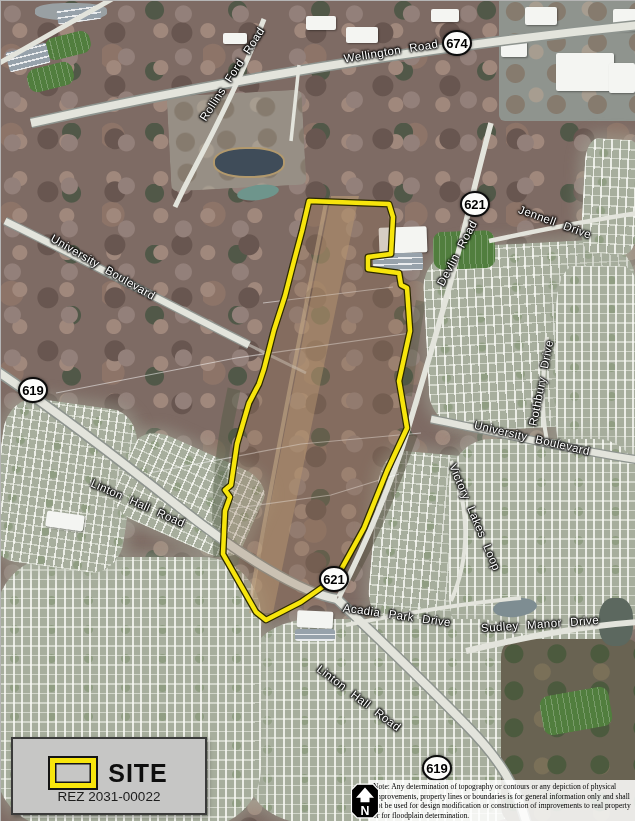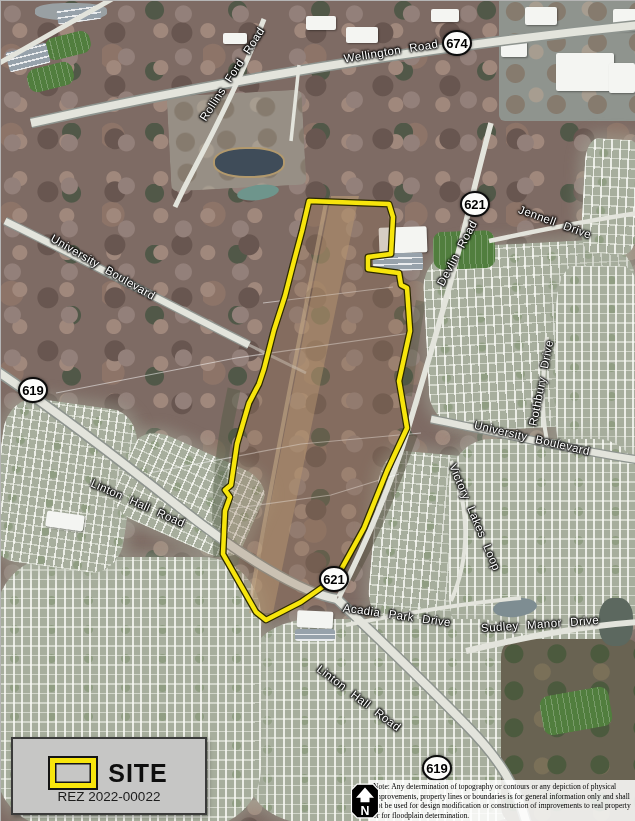--- a/index.html
+++ b/index.html
@@ -203,21 +203,21 @@
       <div class="shield" style="left: 32px; top: 389px;">619</div>
       <div class="shield" style="left: 333px; top: 578px;">621</div>
       <div class="shield" style="left: 436px; top: 767px;">619</div>
     </div>
 
   <div class="legend">
     <div class="legend-row">
       <div class="legend-swatch"></div>
       <div class="legend-site">SITE</div>
     </div>
-    <div class="legend-case">REZ 2022-00022</div>
+    <div class="legend-case">REZ 2031-00022</div>
   </div>
 
   <svg class="north" viewBox="0 0 26 32">
     <path d="M6,1 h14 l5,5 v20 l-5,5 h-14 l-5,-5 v-20 z" fill="#000" stroke="#fff" stroke-width="1"></path>
     <polygon points="13,4 21,13 17,13 17,17 9,17 9,13 5,13" fill="#fff"></polygon>
     <text x="13" y="28" text-anchor="middle" font-family="Liberation Sans, sans-serif" font-size="11" font-weight="bold" fill="#fff">N</text>
   </svg>
 
   <div class="note">Note: Any determination of topography or contours or any depiction of physical improvements, property lines or boundaries is for general information only and shall not be used for design modification or construction of improvements to real property or for floodplain determination.</div>
 </div>

